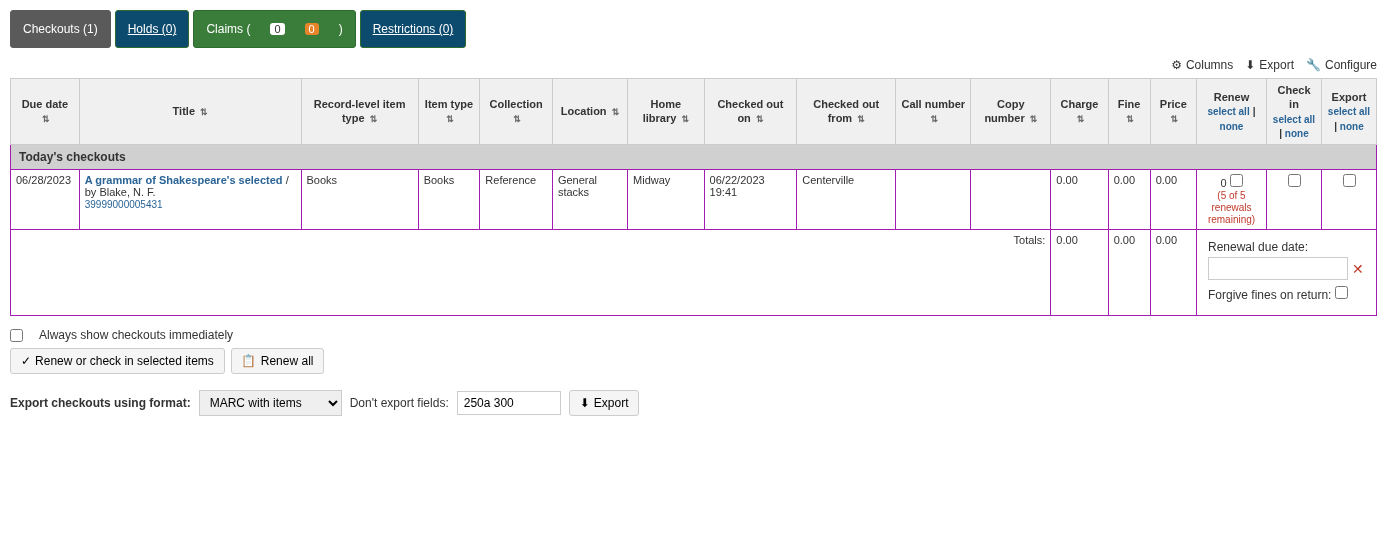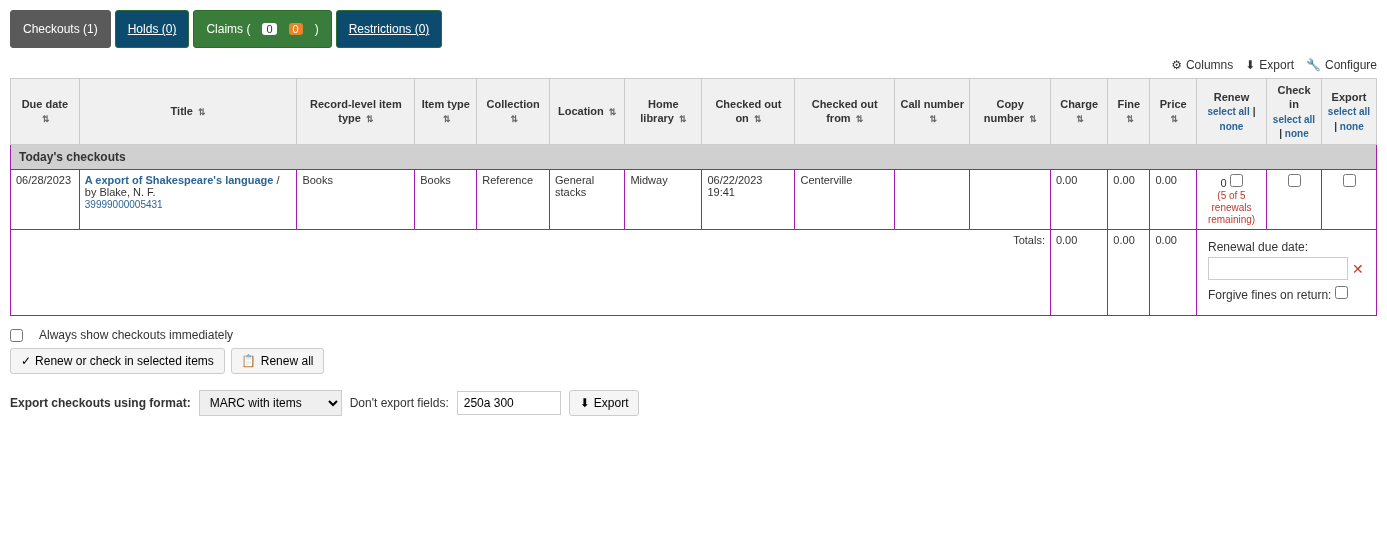--- a/index.html
+++ b/index.html
@@ -4,21 +4,21 @@
   <style>
     * { box-sizing: border-box; margin: 0; padding: 0; }
     body { font-family: Arial, sans-serif; font-size: 12px; background: #f4f4f4; color: #333; }
     .main-container { padding: 10px; background: #fff; min-height: 549px; }
 
     
     .tabs { display: flex; gap: 4px; margin-bottom: 10px; align-items: center; }
     .tab { padding: 11px 12px; border: 1px solid #ccc; background: #e8e8e8; cursor: pointer; font-size: 12px; border-radius: 3px; }
     .tab.active { background: #5a5a5a; color: #fff; border-color: #5a5a5a; }
     .tab.green { background: #0c4a6e; color: #fff; border-color: #2d6a2d; text-decoration: underline; }
-    .tab.green-outline { background: #3a7d3a; color: #fff; border-color: #2d6a2d; display: flex; align-items: center; gap: 12px; }
+    .tab.green-outline { background: #3a7d3a; color: #fff; border-color: #2d6a2d; display: flex; align-items: center; gap: 20px; }
     .tab .badge { background: #fff; color: #333; border-radius: 3px; padding: 0 4px; font-size: 11px; }
     .tab .badge.orange { background: #e8842a; color: #fff; }
 
     
     .checkouts-summary { font-size: 12px; margin-bottom: 8px; }
     .checkouts-summary span { color: #c0392b; cursor: pointer; }
     .expand-icon { color: #c0392b; margin-right: 4px; }
 
     
     .toolbar { display: flex; justify-content: flex-end; gap: 12px; margin-bottom: 6px; align-items: center; }
@@ -190,21 +190,21 @@
 
       <tr>
         <td colspan="17" class="section-header">
           <span>Today's checkouts</span>
         </td>
       </tr>
 
       <tr>
         <td>06/28/2023</td>
         <td>
-          <a class="title-link" href="#">A export of Shakespeare's language</a>
+          <a class="title-link" href="#">A grammar of Shakespeare's selected</a>
           <span>/ by Blake, N. F.</span><br>
           <span class="barcode">39999000005431</span>
         </td>
         <td>Books</td>
         <td>Books</td>
         <td>Reference</td>
         <td>General stacks</td>
         <td>Midway</td>
         <td>06/22/2023 19:41</td>
         <td>Centerville</td>

